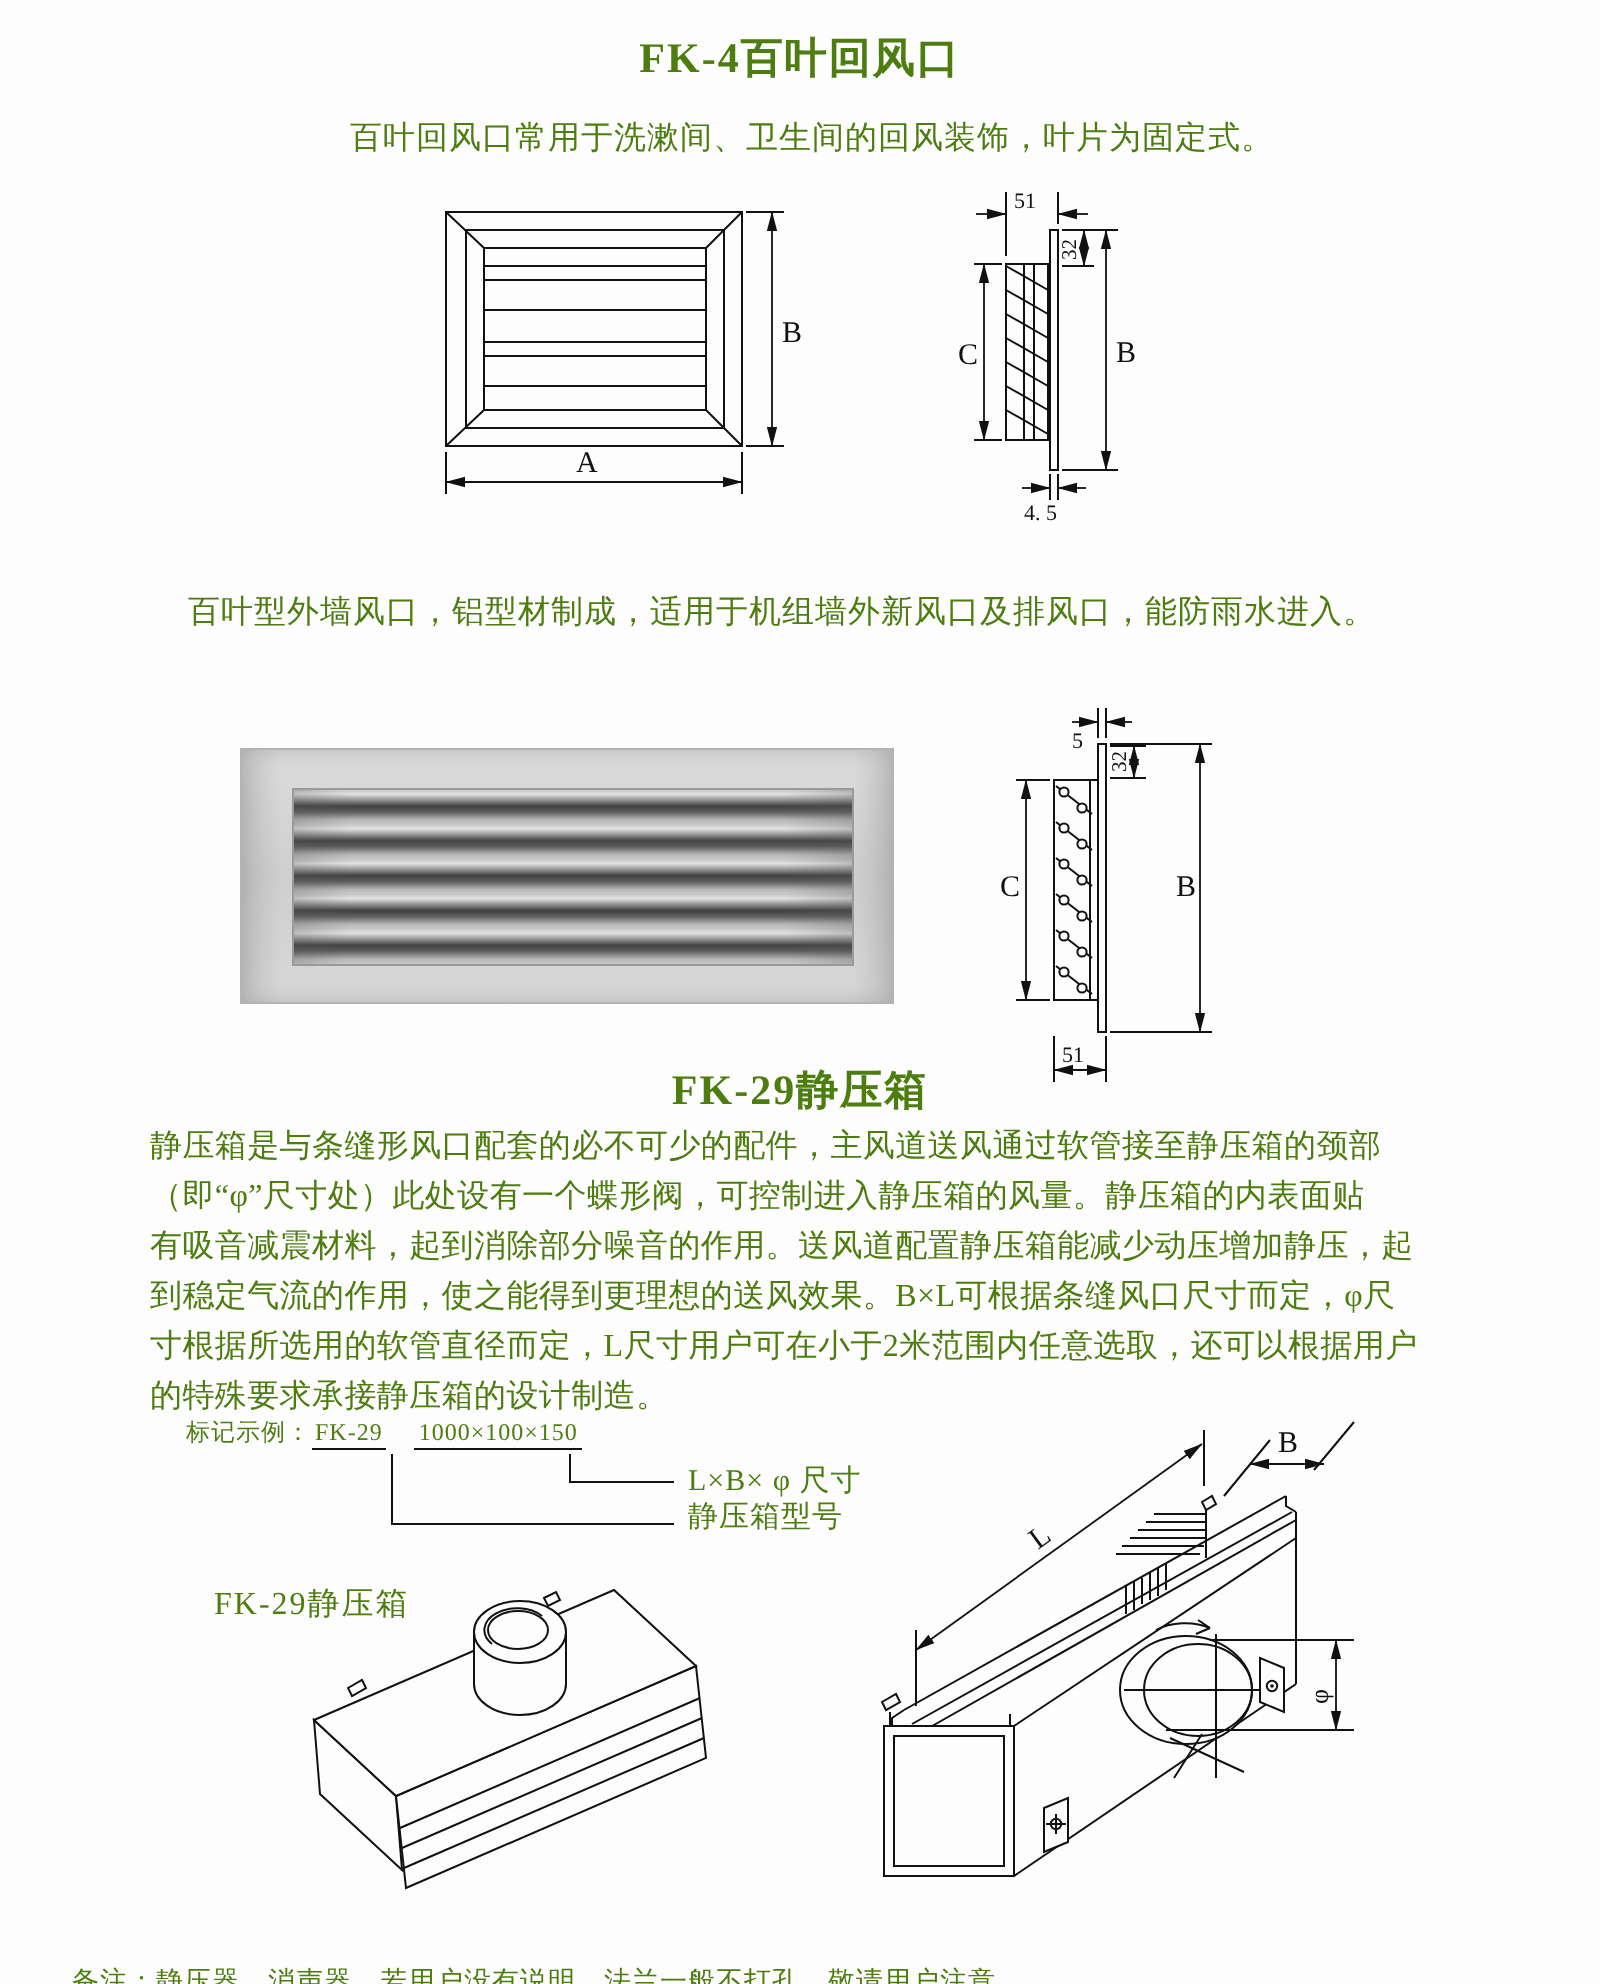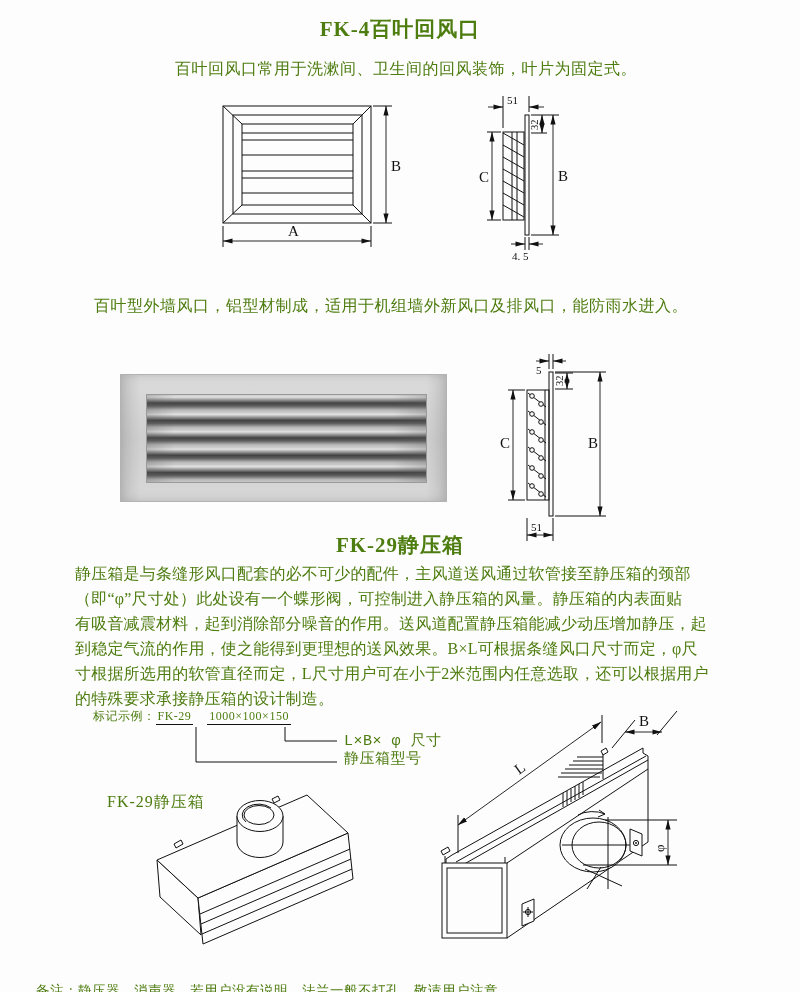--- a/index.html
+++ b/index.html
@@ -12,21 +12,21 @@
   .abs{position:absolute;white-space:nowrap;}
   .title{
     left:0;top:0;width:800px;text-align:center;
     font-size:21px;font-weight:bold;letter-spacing:1px;
   }
   .bodytext{font-size:16px;letter-spacing:0.5px;}
   .p3line{font-size:16px;letter-spacing:0.2px;line-height:25px;height:25px;}
   .mark{font-size:12px;letter-spacing:0.5px;}
   .mark .u{border-bottom:1.2px solid #111;padding:0 2px 1px 2px;}
   .mark .gap{display:inline-block;width:14px;}
-  .callout{font-size:15px;letter-spacing:0.5px;font-family:Liberation Mono, monospace;}
+  .callout{font-size:15px;letter-spacing:0.5px;}
   .figlabel{font-size:16px;letter-spacing:1px;}
   .note{font-size:13.5px;letter-spacing:0.5px;}
   
   .photo{
     position:absolute;left:120px;top:374px;width:325px;height:126px;
     background:
       linear-gradient(90deg,rgba(140,140,140,.30),rgba(230,230,230,0) 6%,rgba(230,230,230,0) 94%,rgba(140,140,140,.30)),
       linear-gradient(180deg,#dcdcdc,#cfcfcf 50%,#d8d8d8);
     border:1px solid #b3b3b3;
     box-shadow:inset 0 0 10px rgba(150,150,150,.5);

